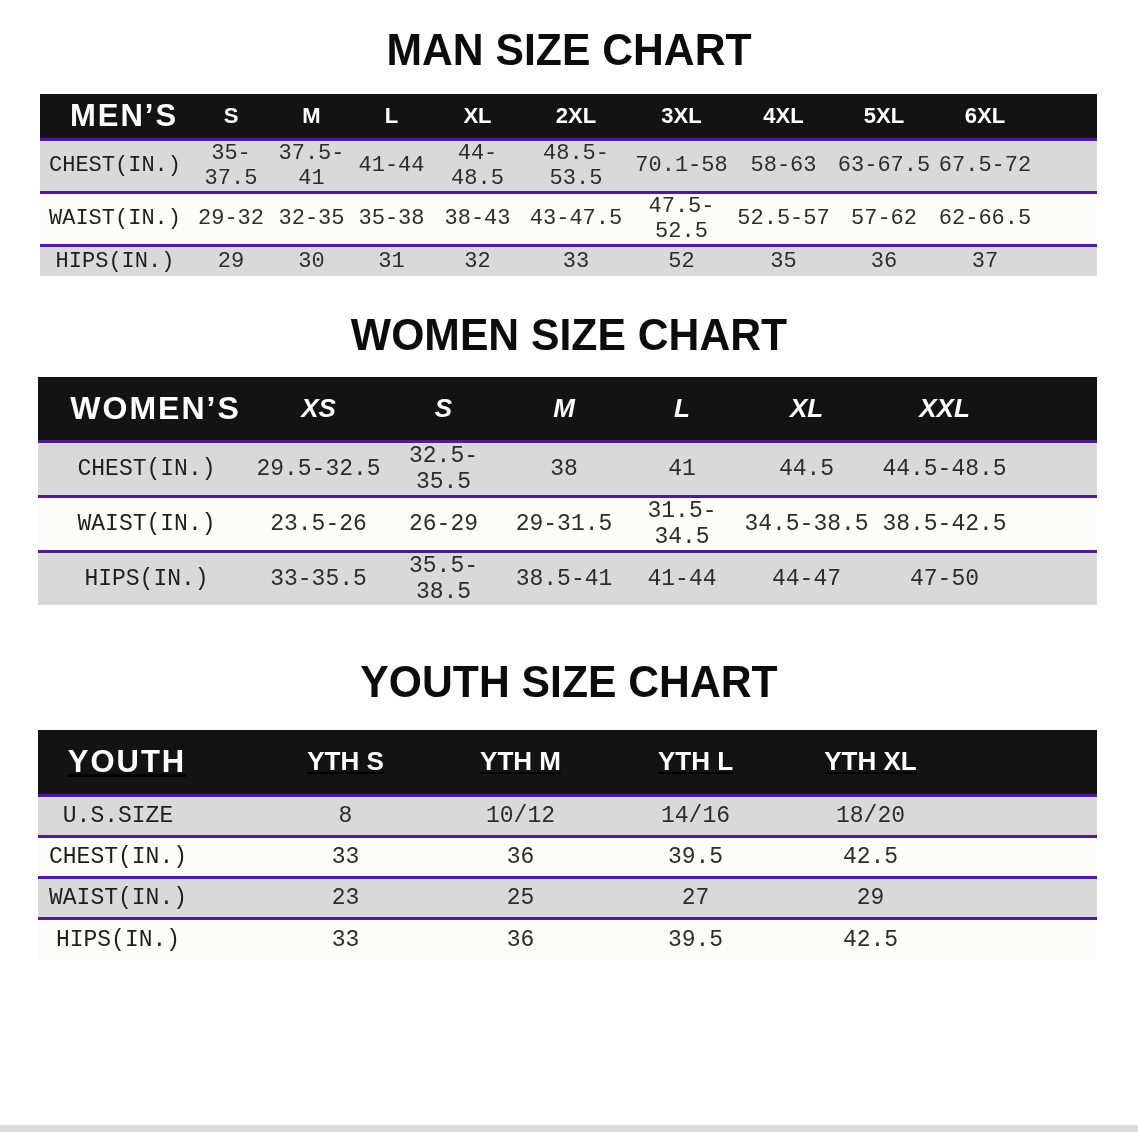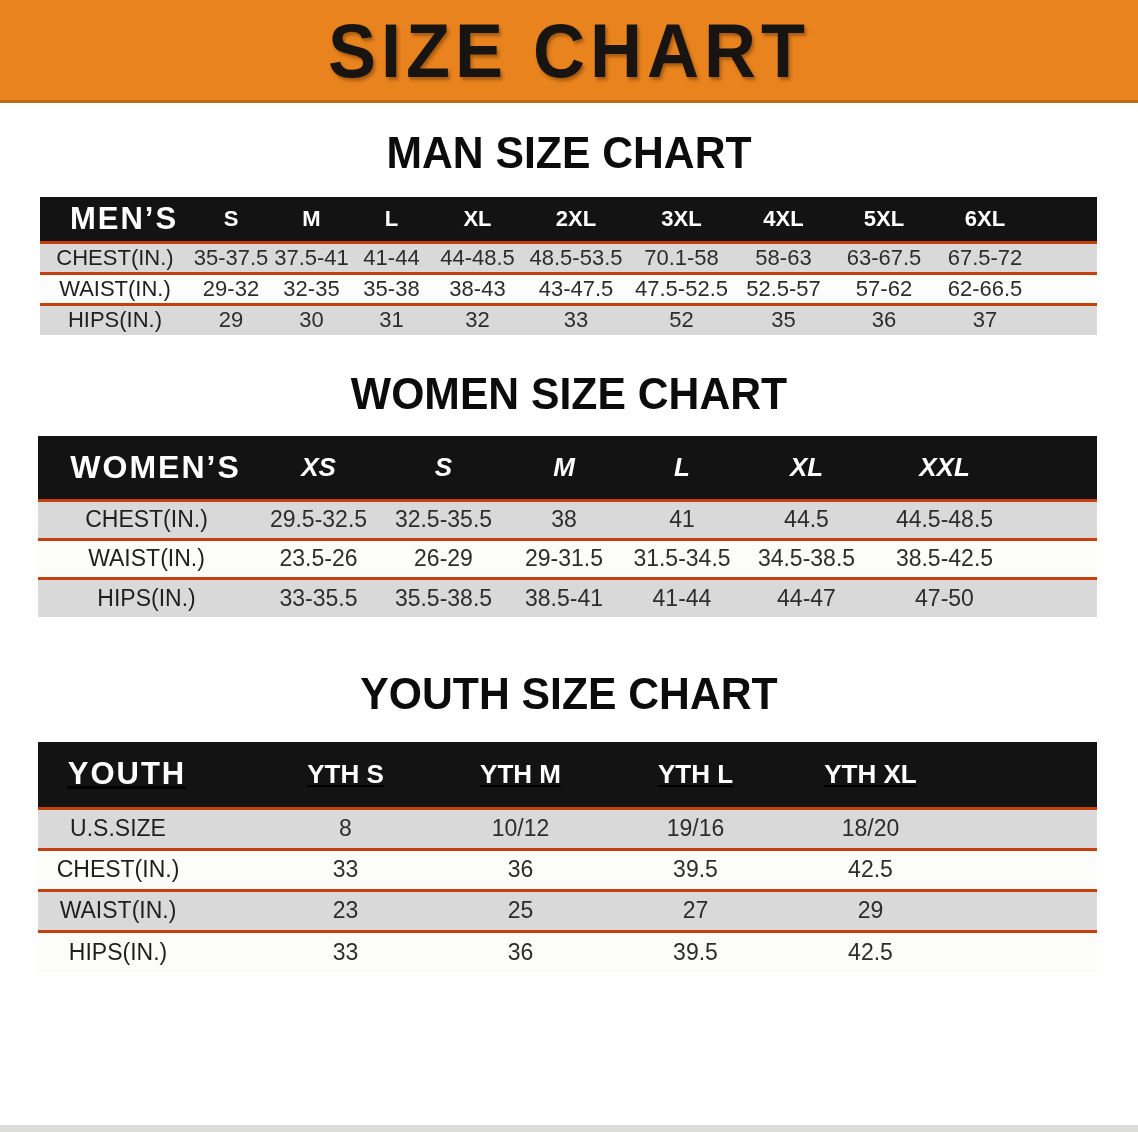--- a/index.html
+++ b/index.html
@@ -21,21 +21,21 @@
 
   
   table.size-table { border-collapse: collapse; table-layout: fixed; }
   .t-0 { margin: 20px 0 0 40px; }
   .t-1 { margin: 18px 0 0 38px; }
   .t-2 { margin: 24px 0 0 38px; }
 
   .size-table th { background: #131313; color: #ffffff; font-weight: bold; }
   .size-table .lbl-th { text-align: center; padding-left: 18px; letter-spacing: 2px; }
   .size-table td { text-align: center; color: #2d2d2d; }
-  .size-table tbody tr { border-top: 3px solid #c2410c; }
+  .size-table tbody tr { border-top: 3px solid #4c1d95; font-family: Liberation Mono, monospace; }
   .size-table tbody tr.gray td { background: #d9d9d9; }
   .size-table tbody tr.white td { background: #fcfcfb; }
   .size-table .row-lbl { color: #1f1f1f; }
 
   .t-0 thead tr { height: 45px; }   .t-0 tbody tr { height: 31px; }
   .t-0 .lbl-th { font-size: 31px; } .t-0 .col-th { font-size: 22px; }
   .t-0 td { font-size: 22px; }
 
   .t-1 thead tr { height: 64px; }   .t-1 tbody tr { height: 39px; }
   .t-1 .lbl-th { font-size: 32px; } .t-1 .col-th { font-size: 26px; font-style: italic; }
@@ -51,23 +51,20 @@
     transform: scaleX(0.78); transform-origin: 0 50%; font-weight: normal; }
 
   .bottom-strip { position: fixed; left: 0; bottom: 0; width: 1138px; height: 7px;
     background: #dcdcda; }
 </style>
 </head>
 <body>
 
 <div class="page">
 
-  <header class="banner" style="background: rgb(232, 131, 30);">
-    <h1>SIZE CHART</h1>
-  </header>
 
   <section class="s0">
     <h2 class="section-heading">MAN SIZE CHART</h2>
     <table class="size-table t-0" style="width: 1057px;">
         <colgroup>
           <col style="width: 150px;">
           <col style="width: 82px;">
           <col style="width: 79px;">
           <col style="width: 81px;">
           <col style="width: 91px;">
@@ -219,21 +216,21 @@
             <th class="col-th">YTH XL</th>
             <th class="sp-th"></th>
           </tr>
         </thead>
         <tbody>
           <tr class="gray">
             <td class="row-lbl">U.S.SIZE</td>
             <td class="sp"></td>
             <td class="val">8</td>
             <td class="val">10/12</td>
-            <td class="val">19/16</td>
+            <td class="val">14/16</td>
             <td class="val">18/20</td>
             <td class="sp"></td>
           </tr>
           <tr class="white">
             <td class="row-lbl">CHEST(IN.)</td>
             <td class="sp"></td>
             <td class="val">33</td>
             <td class="val">36</td>
             <td class="val">39.5</td>
             <td class="val">42.5</td>

